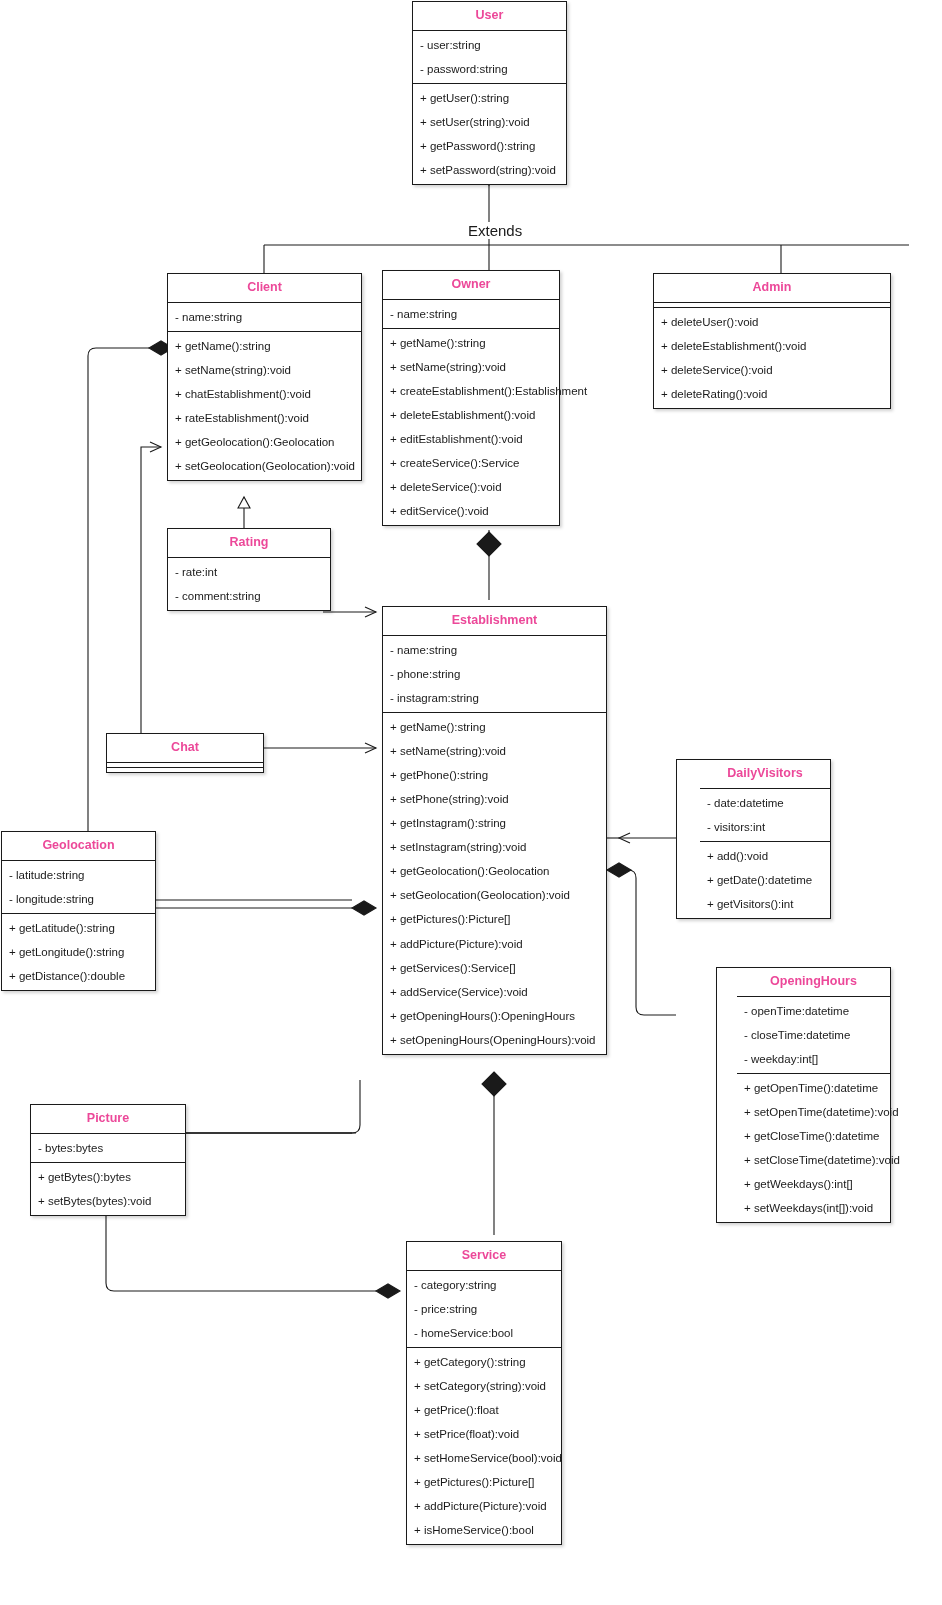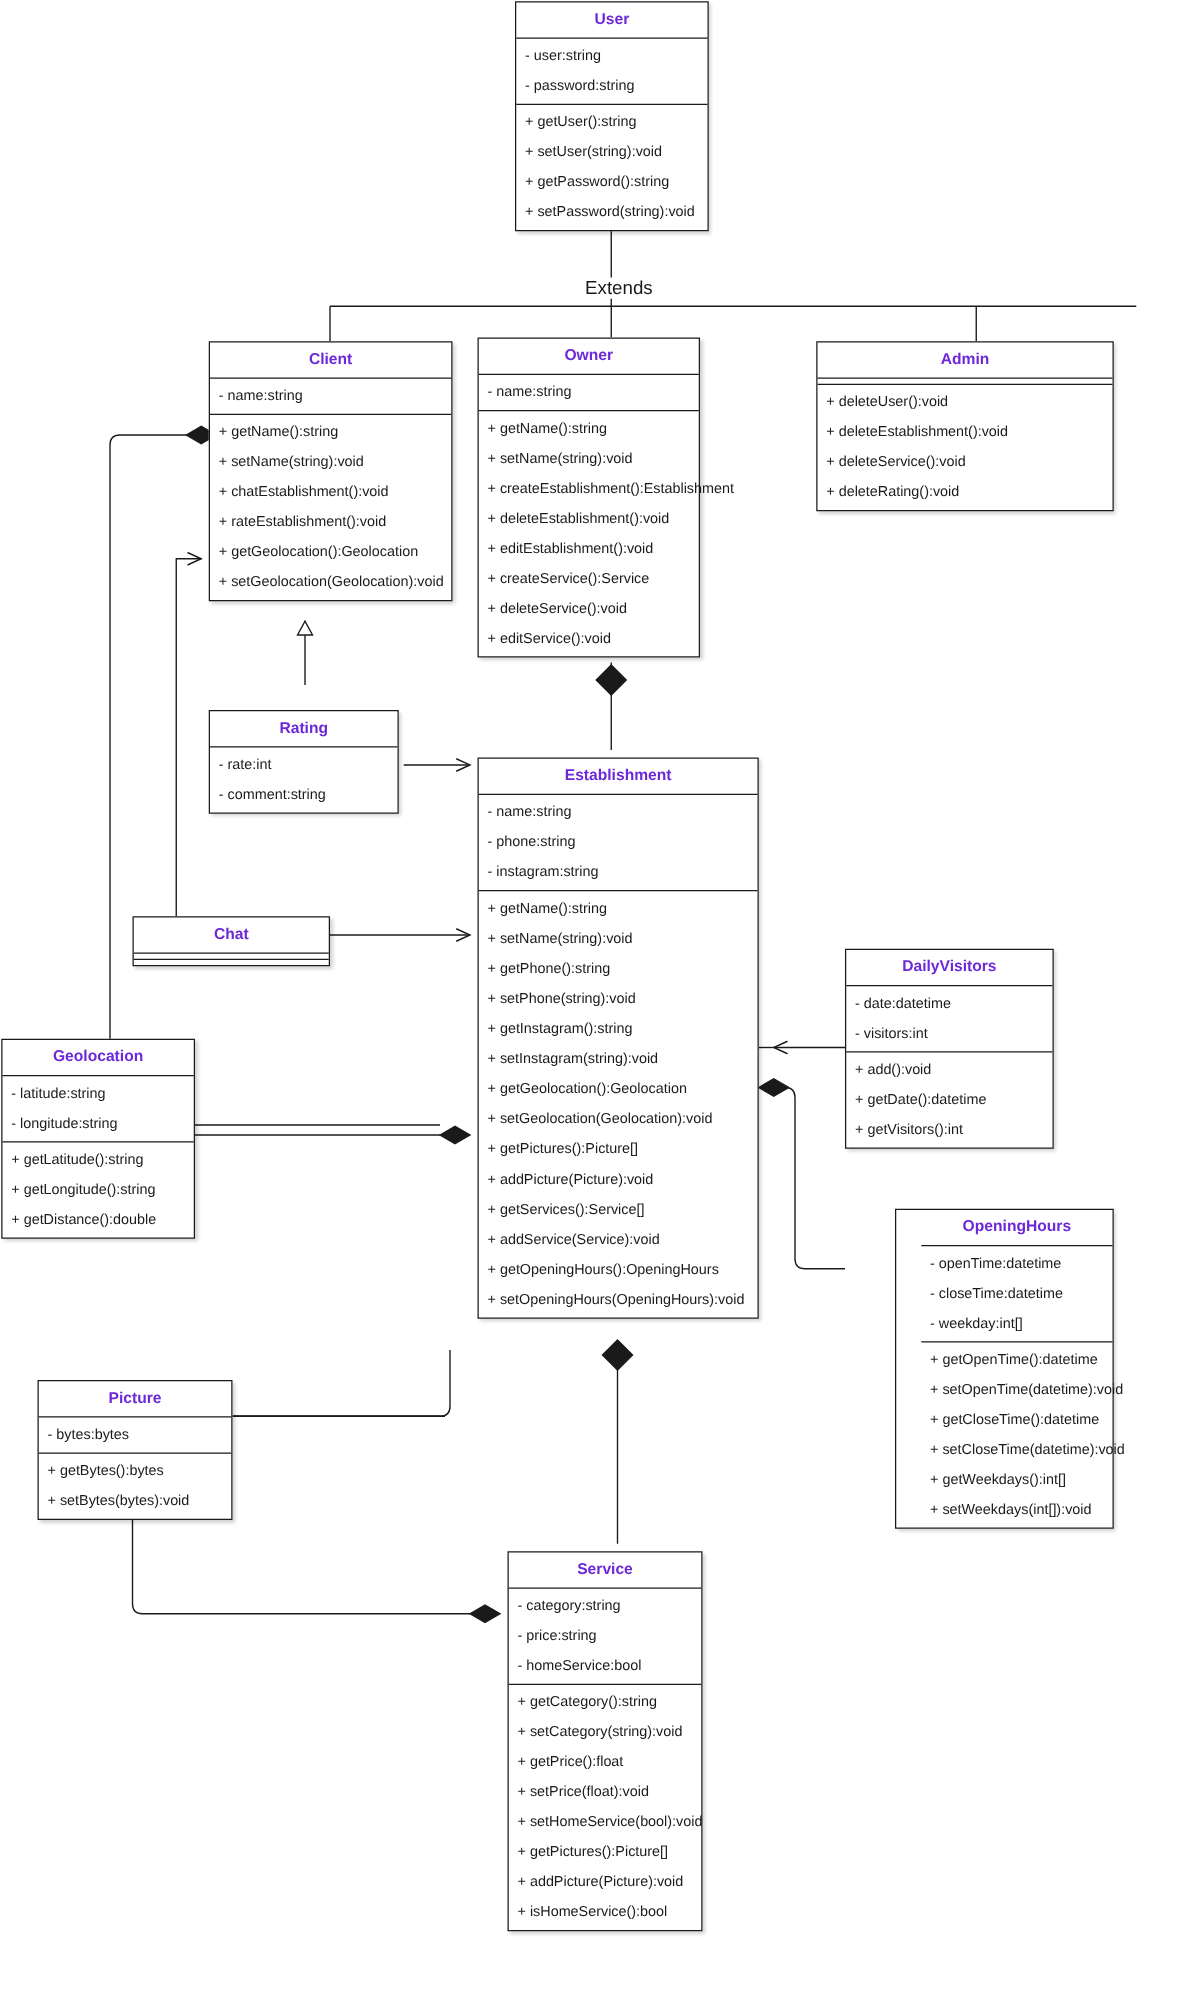--- a/index.html
+++ b/index.html
@@ -28,21 +28,21 @@
     box-sizing: border-box;
     background: #ffffff;
     border: 1px solid #1a1a1a;
     box-shadow: 2px 2px 3px rgba(0,0,0,0.18);
     z-index: 5;
   }
   .uml-title {
     text-align: center;
     font-size: 12.5px;
     font-weight: bold;
-    color: #6d28d9;
+    color: #ec4899;
     padding: 7px 4px 7px 4px;
     line-height: 1.1;
   }
   .uml-sep {
     border-top: 1px solid #1a1a1a;
   }
   .uml-compartment {
     padding: 2px 0 2px 0;
   }
   .uml-compartment.empty-thin {
@@ -204,21 +204,21 @@
     <div class="uml-class" style="left: 653px; top: 273px; width: 238px;">
       <div class="uml-title">Admin</div>
       <div class="uml-compartment uml-sep empty-thin"></div>
       <div class="uml-compartment uml-sep">
         <div class="uml-member">+ deleteUser():void</div>
         <div class="uml-member">+ deleteEstablishment():void</div>
         <div class="uml-member">+ deleteService():void</div>
         <div class="uml-member">+ deleteRating():void</div>
       </div>
     </div>
-    <div class="uml-class" style="left: 167px; top: 568px; width: 152px;">
+    <div class="uml-class" style="left: 167px; top: 528px; width: 164px;">
       <div class="uml-title">Rating</div>
       <div class="uml-compartment uml-sep">
         <div class="uml-member">- rate:int</div>
         <div class="uml-member">- comment:string</div>
       </div>
     </div>
     <div class="uml-class" style="left: 106px; top: 733px; width: 158px;">
       <div class="uml-title">Chat</div>
       <div class="uml-compartment uml-sep empty-thin"></div>
       <div class="uml-compartment uml-sep empty-thin"></div>
@@ -252,21 +252,21 @@
       <div class="uml-compartment uml-sep">
         <div class="uml-member">- latitude:string</div>
         <div class="uml-member">- longitude:string</div>
       </div>
       <div class="uml-compartment uml-sep">
         <div class="uml-member">+ getLatitude():string</div>
         <div class="uml-member">+ getLongitude():string</div>
         <div class="uml-member">+ getDistance():double</div>
       </div>
     </div>
-    <div class="uml-class" style="left: 676px; top: 759px; width: 167px;">
+    <div class="uml-class" style="left: 676px; top: 759px; width: 155px; padding-left: 23px;">
       <div class="uml-title">DailyVisitors</div>
       <div class="uml-compartment uml-sep">
         <div class="uml-member">- date:datetime</div>
         <div class="uml-member">- visitors:int</div>
       </div>
       <div class="uml-compartment uml-sep">
         <div class="uml-member">+ add():void</div>
         <div class="uml-member">+ getDate():datetime</div>
         <div class="uml-member">+ getVisitors():int</div>
       </div>

